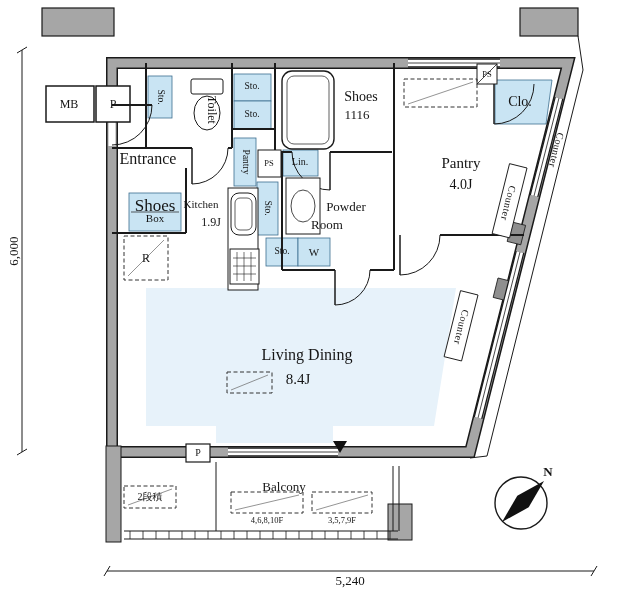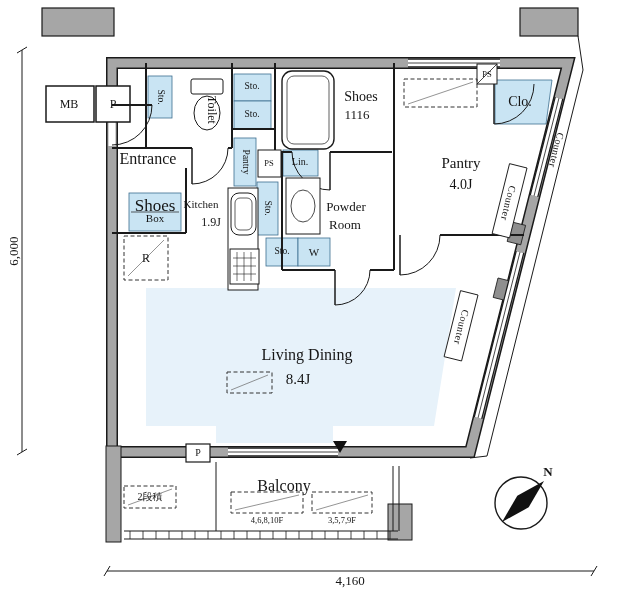--- a/index.html
+++ b/index.html
@@ -207,28 +207,28 @@
   <div class="label" style="left:148px;top:159px;font-size:16px">Entrance</div>
   <div class="label" style="left:155px;top:205px;font-size:17px">Shoes</div>
   <div class="label" style="left:155px;top:218px;font-size:11px">Box</div>
   <div class="label" style="left:201px;top:204px;font-size:11px">Kitchen</div>
   <div class="label" style="left:211px;top:222px;font-size:12px">1.9J</div>
   <div class="label v90" style="left:245px;top:162px;font-size:9.5px">Pantry</div>
   <div class="label" style="left:269px;top:163px;font-size:8.5px">PS</div>
   <div class="label" style="left:300px;top:162px;font-size:10px">Lin.</div>
   <div class="label v90" style="left:267px;top:208px;font-size:9.5px">Sto.</div>
   <div class="label" style="left:346px;top:206px;font-size:13px">Powder</div>
-  <div class="label" style="left:345px;top:224px;font-size:13px">Room</div>
+  <div class="label" style="left:327px;top:224px;font-size:13px">Room</div>
   <div class="label" style="left:146px;top:258px;font-size:12px">R</div>
   <div class="label" style="left:282px;top:252px;font-size:9.5px">Sto.</div>
   <div class="label" style="left:314px;top:252px;font-size:11px">W</div>
   <div class="label" style="left:307px;top:355px;font-size:16px">Living Dining</div>
   <div class="label" style="left:298px;top:379px;font-size:15px">8.4J</div>
   <div class="label" style="left:198px;top:453px;font-size:10px">P</div>
-  <div class="label" style="left:284px;top:486px;font-size:16px">Balcony</div>
+  <div class="label" style="left:284px;top:486px;font-size:13px">Balcony</div>
   <div class="label" style="left:267px;top:520px;font-size:8.5px">4,6,8,10F</div>
   <div class="label" style="left:342px;top:520px;font-size:8.5px">3,5,7,9F</div>
   <div class="label" style="left:150px;top:497px;font-size:10px">2段積</div>
   <div class="label rm90" style="left:13px;top:251px;font-size:13px">6,000</div>
-  <div class="label" style="left:350px;top:580px;font-size:13px">4,160</div>
+  <div class="label" style="left:350px;top:580px;font-size:13px">5,240</div>
   <div class="label" style="left:548px;top:471px;font-size:13px;font-weight:bold">N</div>
 
 </div>
 
 </body></html>

